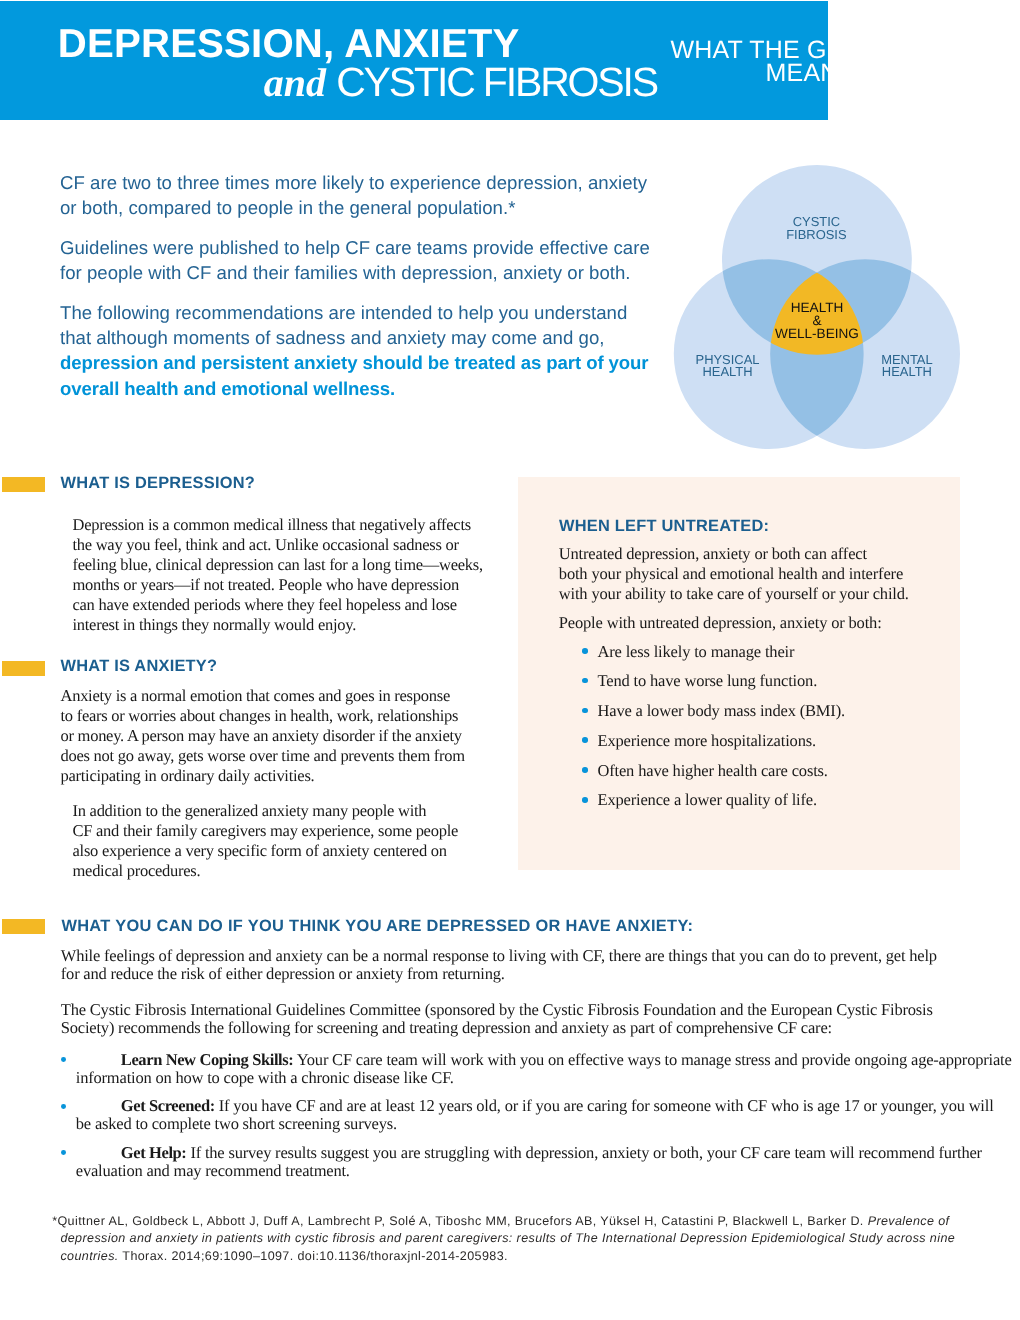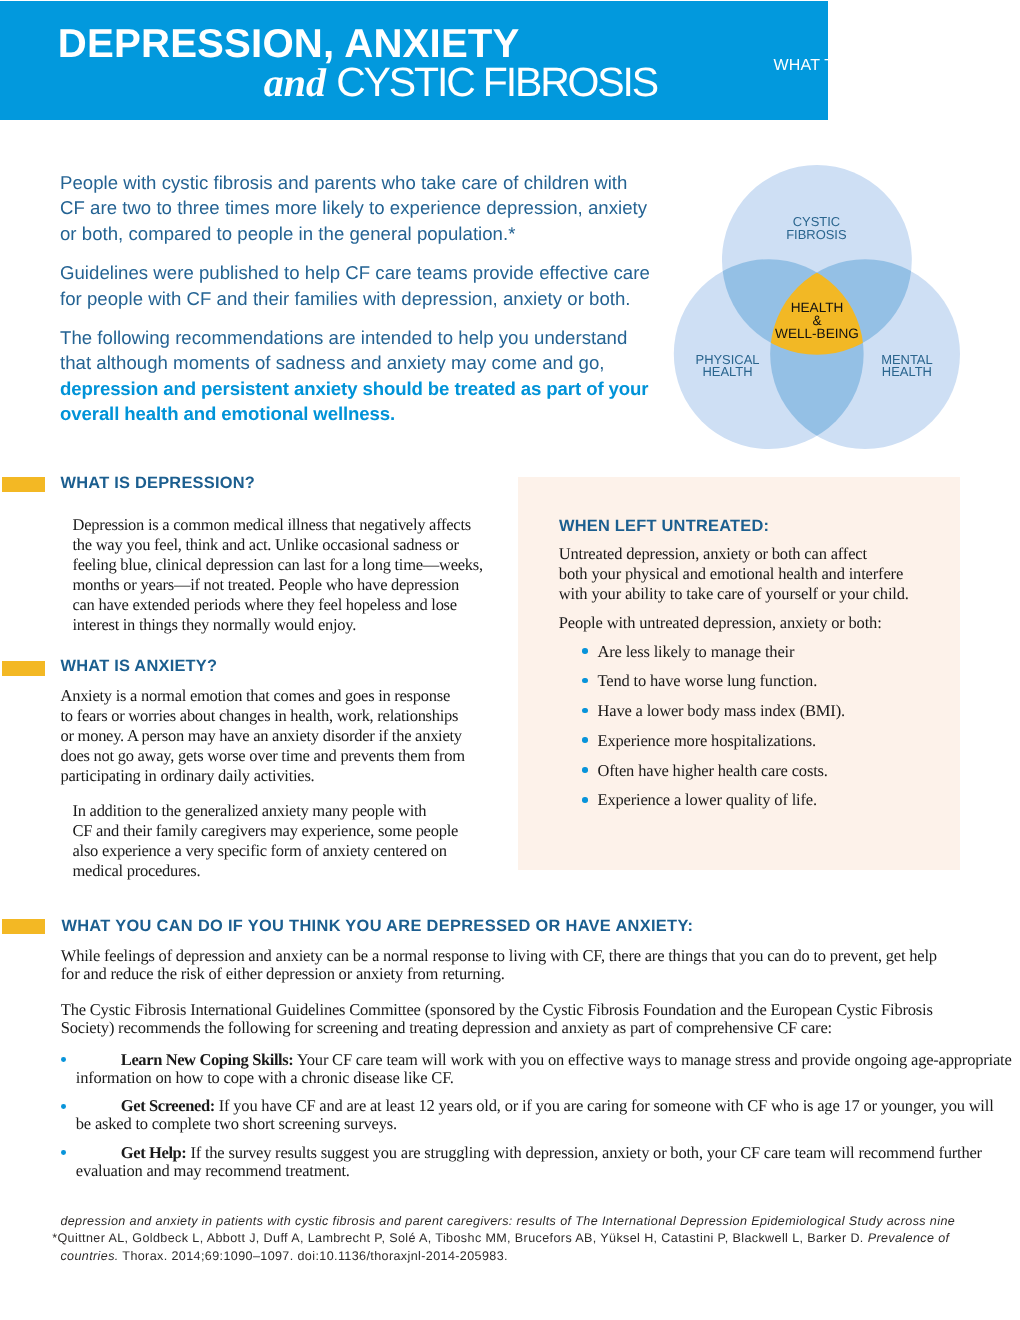--- a/index.html
+++ b/index.html
@@ -9,22 +9,22 @@
        -webkit-font-smoothing:antialiased;text-rendering:geometricPrecision;}
   .page{position:absolute;left:0;top:0;width:1020px;height:1320px;}
 
   
   #header{position:absolute;left:0;top:1px;width:828px;height:118.7px;background:#0299DD;}
   .hdr-title1{position:absolute;left:57.8px;top:22.5px;font-size:40.2px;line-height:40.2px;
               font-weight:bold;color:#ffffff;letter-spacing:0.17px;white-space:nowrap;}
   .hdr-title2{position:absolute;left:60px;top:61.4px;width:597px;text-align:right;
               font-size:41px;line-height:41px;color:#ffffff;font-weight:400;white-space:nowrap;letter-spacing:-2.15px;}
   .hdr-and{font-family:"Liberation Serif",serif;font-style:italic;font-weight:bold;font-size:40px;letter-spacing:0px;margin-right:1px;}
-  .hdr-sub{position:absolute;left:600px;top:53px;width:360.5px;text-align:right;
-           font-size:16px;line-height:23.2px;color:#ffffff;font-weight:400;letter-spacing:0.2px;}
+  .hdr-sub{position:absolute;left:600px;top:38px;width:360.5px;text-align:right;
+           font-size:25px;line-height:23.2px;color:#ffffff;font-weight:400;letter-spacing:0.2px;}
 
   
   .intro{position:absolute;left:60px;top:170.2px;width:600px;color:#246393;
          font-size:18.6px;line-height:25.2px;letter-spacing:0.03px;}
   .intro p{margin:0 0 14.5px 0;}
   .intro p:last-child{margin-bottom:0;}
   .intro b{color:#0093D8;font-weight:bold;letter-spacing:-0.1px;}
   .ln{display:block;white-space:nowrap;}
 
   
@@ -77,21 +77,20 @@
     <div class="hdr-title1">DEPRESSION, ANXIETY</div>
     <div class="hdr-title2"><span class="hdr-and">and</span> <span>CYSTIC FIBROSIS</span></div>
     <div class="hdr-sub">
       <div>WHAT THE GUIDELINES</div>
       <div>MEAN FOR YOU</div>
     </div>
   </div>
 
   <div class="intro">
     <p>
-      <span class="ln">People with cystic fibrosis and parents who take care of children with</span>
       <span class="ln">CF are two to three times more likely to experience depression, anxiety</span>
       <span class="ln">or both, compared to people in the general population.*</span>
     </p>
     <p>
       <span class="ln">Guidelines were published to help CF care teams provide effective care</span>
       <span class="ln">for people with CF and their families with depression, anxiety or both.</span>
     </p>
     <p>
       <span class="ln">The following recommendations are intended to help you understand</span>
       <span class="ln">that although moments of sadness and anxiety may come and go,</span>
@@ -225,18 +224,18 @@
           <span class="ln">be asked to complete two short screening surveys.</span>
         </li>
       <li>
           <span class="ln"><b>Get Help:</b><span> If the survey results suggest you are struggling with depression, anxiety or both, your CF care team will recommend further</span></span>
           <span class="ln">evaluation and may recommend treatment.</span>
         </li>
     </ul>
   </div>
 
   <div class="foot">
+    <span class="ln"><span>*Quittner AL, Goldbeck L, Abbott J, Duff A, Lambrecht P, Solé A, Tiboshc MM, Brucefors AB, Yüksel H, Catastini P, Blackwell L, Barker D.</span><i> Prevalence of</i></span>
     <span class="ln ind"><i>depression and anxiety in patients with cystic fibrosis and parent caregivers: results of The International Depression Epidemiological Study across nine</i></span>
-    <span class="ln"><span>*Quittner AL, Goldbeck L, Abbott J, Duff A, Lambrecht P, Solé A, Tiboshc MM, Brucefors AB, Yüksel H, Catastini P, Blackwell L, Barker D.</span><i> Prevalence of</i></span>
     <span class="ln ind"><i>countries.</i><span> Thorax. 2014;69:1090–1097. doi:10.1136/thoraxjnl-2014-205983.</span></span>
   </div>
 
 </div>
 
 </body></html>

